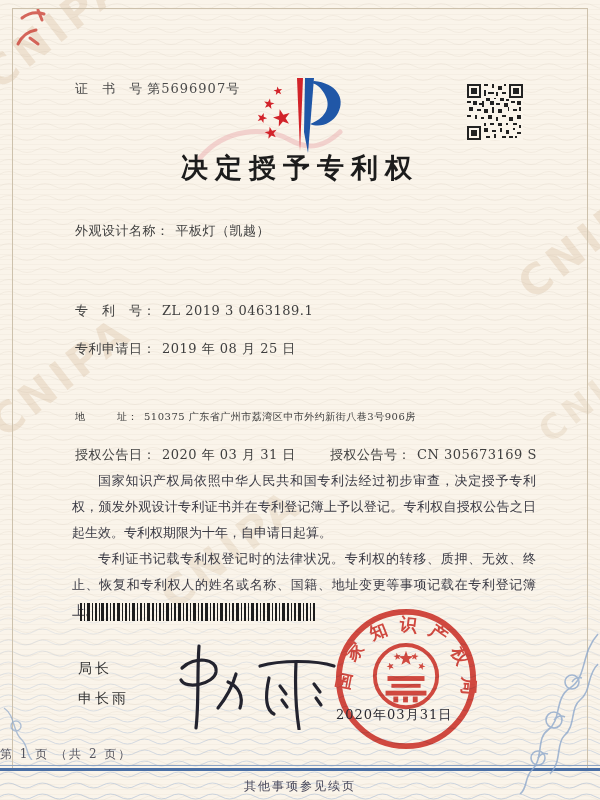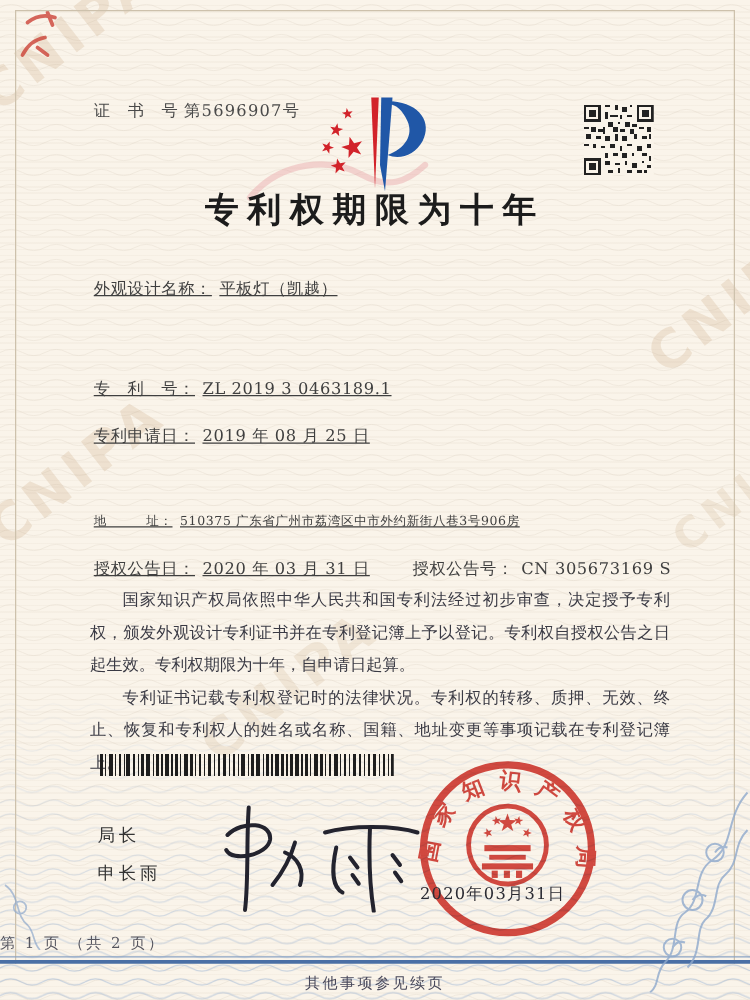--- a/index.html
+++ b/index.html
@@ -38,21 +38,21 @@
   .wm5{left:528px;top:372px;font-size:34px;color:rgba(196,158,120,0.18);}
   .certno{position:absolute;left:75px;top:80px;font-size:13px;color:#4a4a4a;}
   .certno .lbl{letter-spacing:5px;margin-right:0;}
   .certno .val{letter-spacing:1px;}
   .logo{position:absolute;left:240px;top:72px;}
   .qr{position:absolute;left:467px;top:84px;}
   .title{
     position:absolute;left:0;top:150px;width:100%;margin:0;text-align:center;
     font-size:27px;font-weight:bold;color:#1c1c1c;letter-spacing:7px;
   }
-  .row{position:absolute;left:75px;width:475px;font-size:13px;letter-spacing:0.5px;white-space:nowrap;text-decoration:underline;}
+  .row{position:absolute;left:75px;width:475px;font-size:13px;letter-spacing:0.5px;white-space:nowrap;}
   .row .lbl{margin-right:6px;}
   .r1{top:222px}.r2{top:262px}.r3{top:302px}.r4{top:340px}.r5{top:376px}
   .r6{top:410px;font-size:10px;}
   .r7{top:446px}
   .r7 .pair2{position:absolute;left:255px;top:0;}
   .body-text{
     position:absolute;left:72px;top:468px;width:464px;
     font-size:13px;line-height:26px;color:#3a3a44;text-align:justify;
   }
   .body-text p{margin:0;text-indent:2em;}
@@ -208,21 +208,21 @@
       <rect x="24" y="23" width="1" height="1"></rect>
         <rect x="26" y="25" width="2" height="1"></rect>
         <rect x="10" y="27" width="2" height="1"></rect>
         <rect x="14" y="26" width="1" height="2"></rect>
       <rect x="18" y="27" width="2" height="1"></rect>
         <rect x="22" y="27" width="2" height="1"></rect>
         <rect x="25" y="27" width="1" height="1"></rect>
     </g>
   </svg>
 
-  <h1 class="title">专利权期限为十年</h1>
+  <h1 class="title">决定授予专利权</h1>
 
   <div class="row r1">
     <span class="lbl">外观设计名称：</span><span>平板灯（凯越）</span>
   </div>
   <div class="row r3">
     <span class="lbl">专　利　号：</span><span>ZL 2019 3 0463189.1</span>
   </div>
   <div class="row r4">
     <span class="lbl">专利申请日：</span><span>2019 年 08 月 25 日</span>
   </div>

